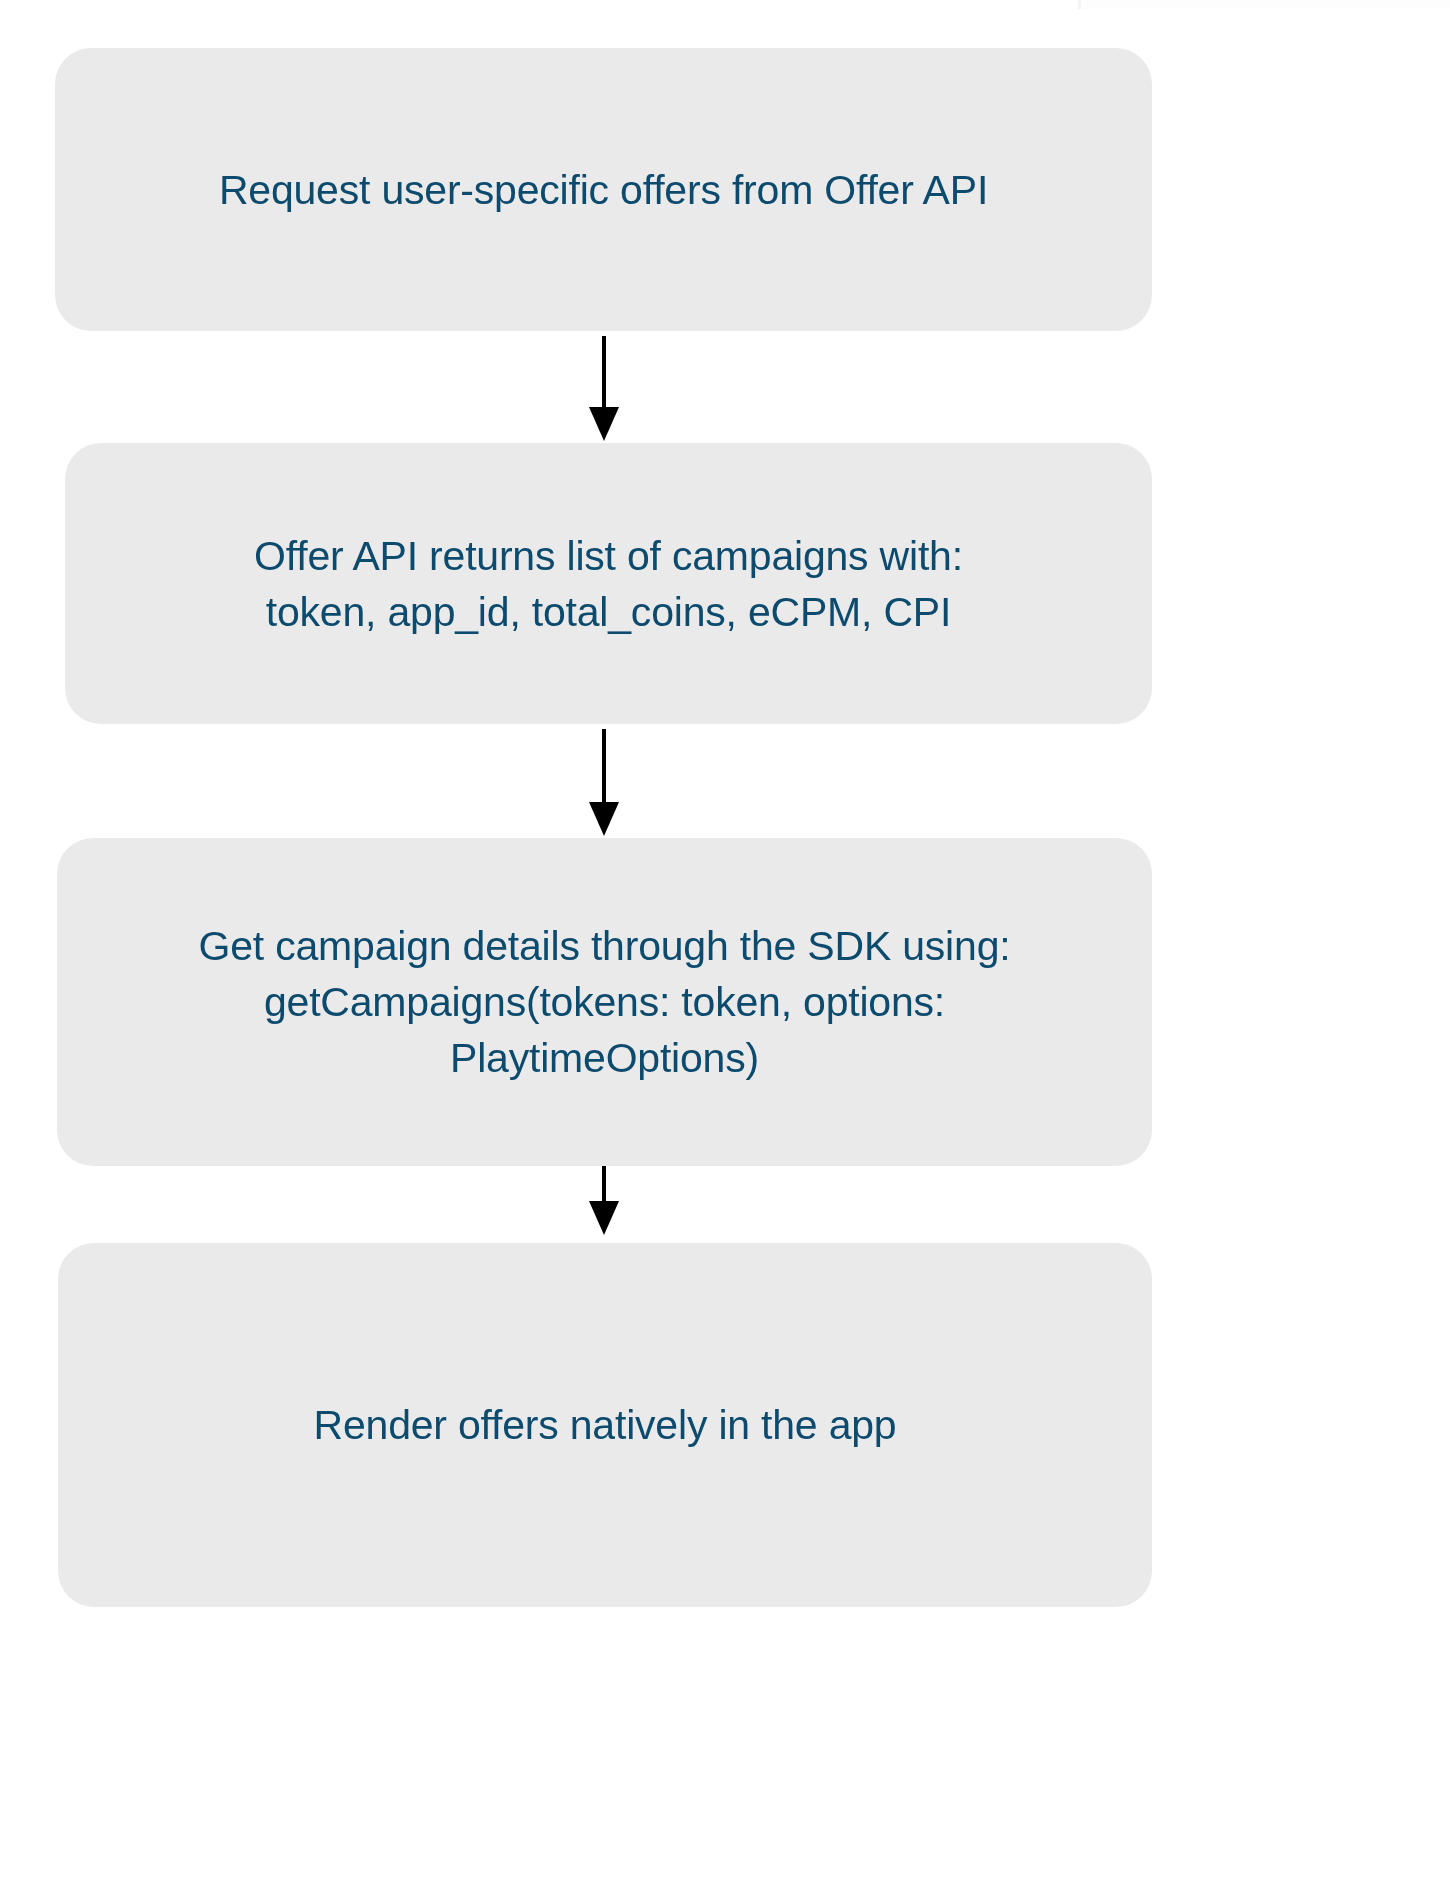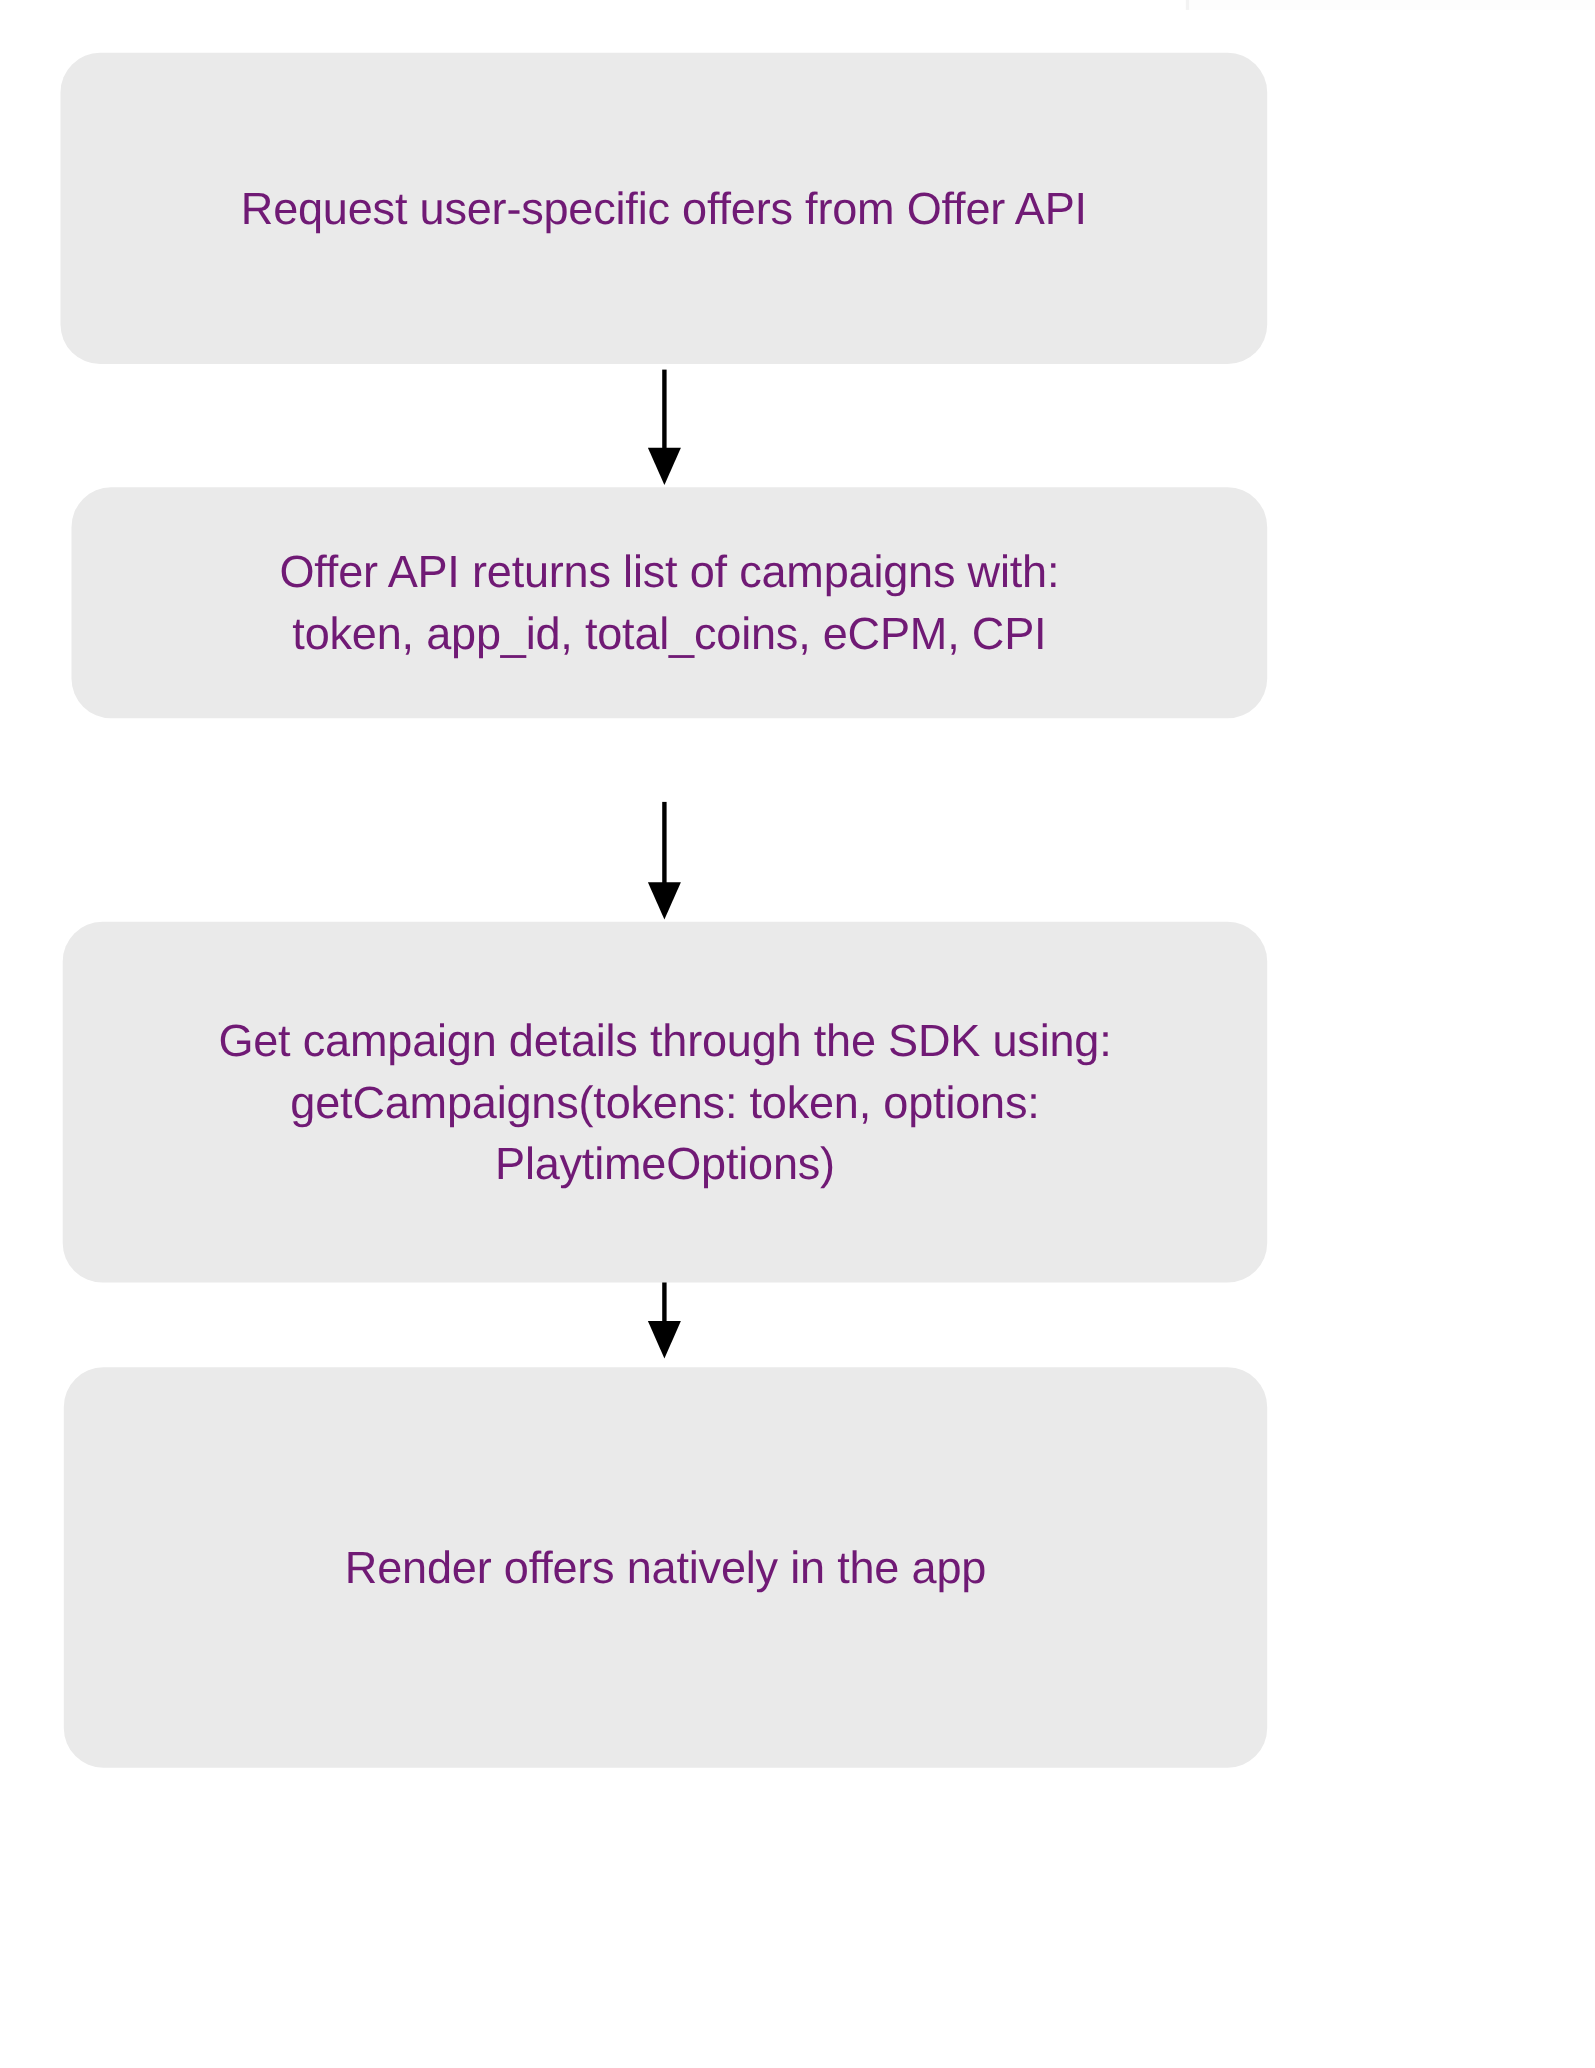--- a/index.html
+++ b/index.html
@@ -47,33 +47,33 @@
     display: flex;
     align-items: center;
     justify-content: center;
     box-sizing: border-box;
   }
 
   .node-label {
     display: block;
     width: 100%;
     text-align: center;
-    color: #701a75;
+    color: #0c4a6e;
     font-family: "Liberation Sans", sans-serif;
     font-size: 41px;
     line-height: 56px;
     letter-spacing: -0.2px;
     white-space: pre-line;
     padding: 0 24px;
     box-sizing: border-box;
   }
 
   
   #node-1 { left: 55px;  top: 48px;   width: 1097px; height: 283px; }
-  #node-2 { left: 65px;  top: 443px;  width: 1087px; height: 210px; }
+  #node-2 { left: 65px;  top: 443px;  width: 1087px; height: 281px; }
   #node-3 { left: 57px;  top: 838px;  width: 1095px; height: 328px; }
   #node-4 { left: 58px;  top: 1243px; width: 1094px; height: 364px; }
 
   
   .connector {
     position: absolute;
     left: 0;
     top: 0;
     pointer-events: none;
   }

